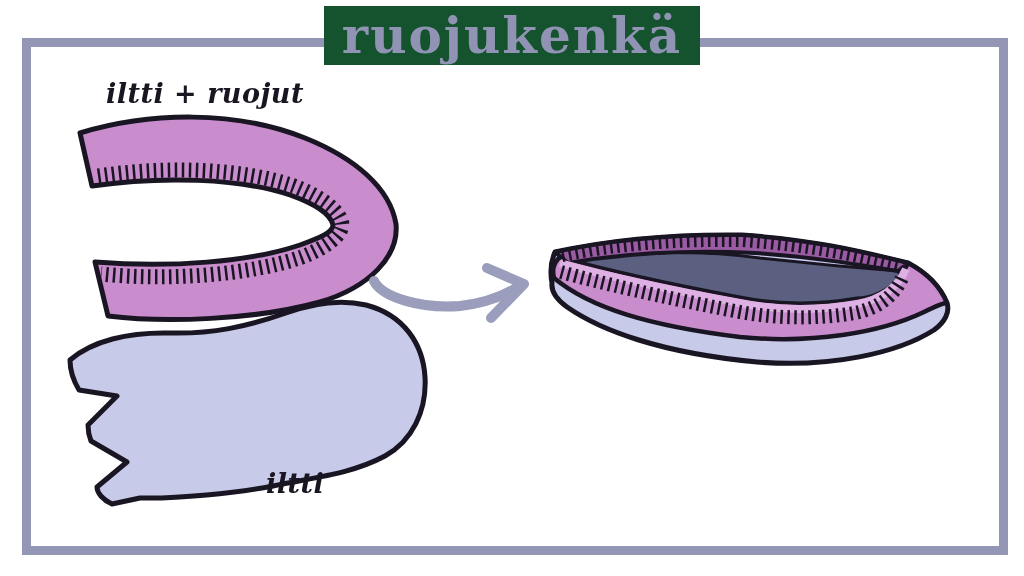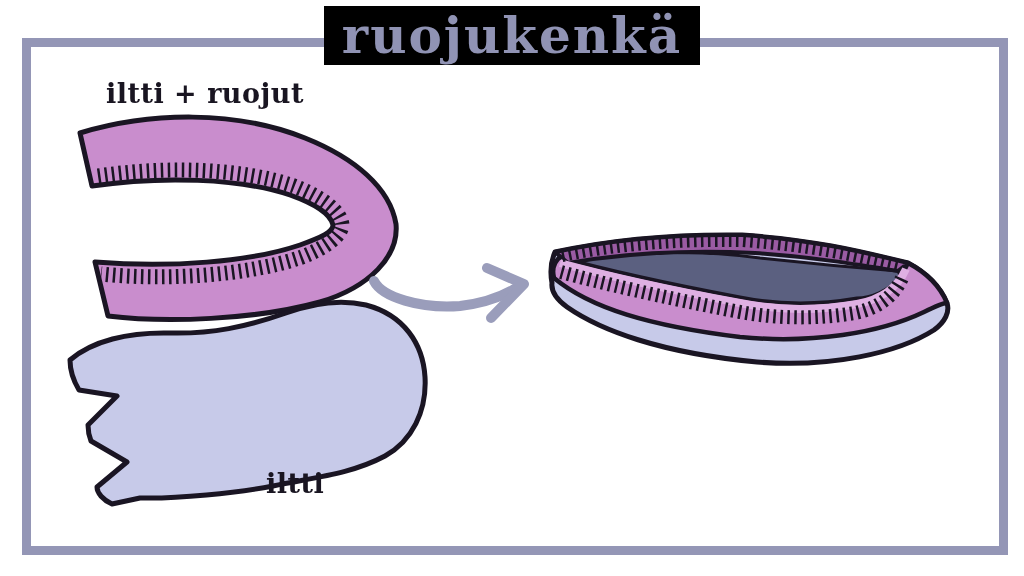--- a/index.html
+++ b/index.html
@@ -12,32 +12,33 @@
     position:absolute;left:22px;top:38px;right:16px;bottom:21px;
     border:9px solid #9496b6;
     z-index:1;
   }
   .title-row{
     position:absolute;top:6px;left:0;right:0;
     text-align:center;z-index:3;
   }
   .title{
     display:inline-block;
-    background:#000000;
+    background:#14532d;
     padding:0 18px;
     font-size:50px;font-weight:bold;
     letter-spacing:2px;
     color:#9093b4;
     text-align:right;
   }
   .piece-label{
     position:absolute;z-index:3;
     font-size:27px;font-weight:bold;
     color:#191521;
     letter-spacing:0.5px;
+    font-style:italic;
   }
   .label-upper{left:106px;top:78px;}
   .label-sole{left:266px;top:468px;}
   svg.scene{position:absolute;left:0;top:0;z-index:2;}
 
   .outline{stroke:#1a1523;stroke-linejoin:round;stroke-linecap:round;}
   .fill-pink{fill:#c98dcd;}
   .fill-lavender{fill:#c7cae9;}
   .fill-insole{fill:#5b6080;}
   .fill-darkpurple{fill:#9a5ba3;}

